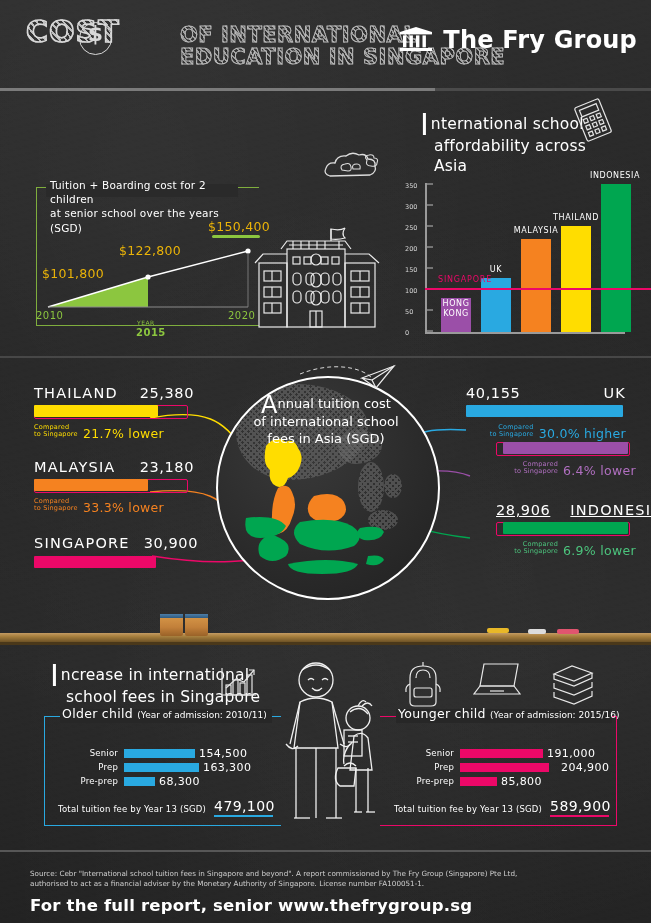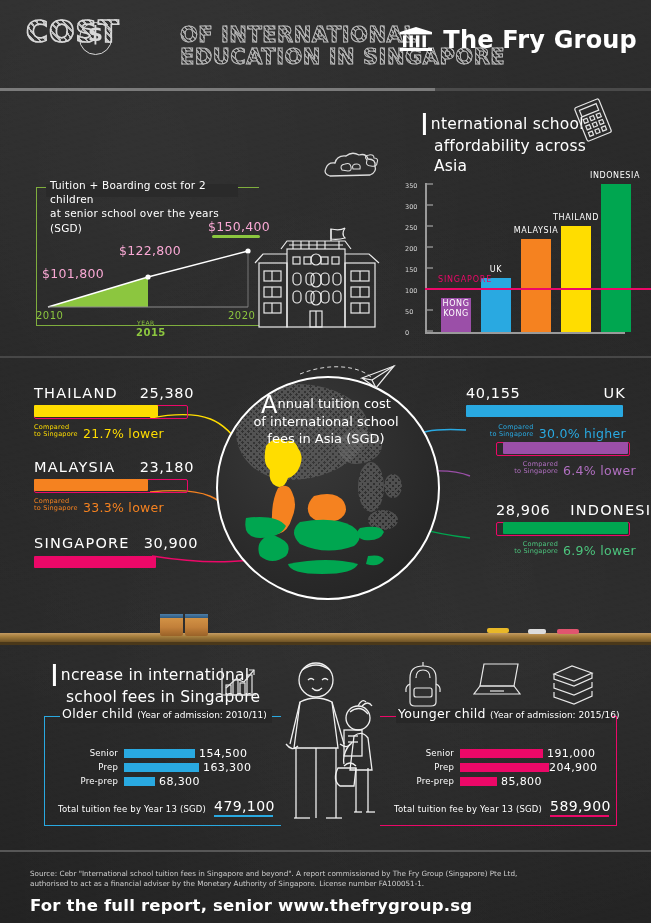--- a/index.html
+++ b/index.html
@@ -64,21 +64,21 @@
   .pct-big{font-size:22px;font-weight:600;position:relative;}
   .chalk-underline{position:absolute;left:0;right:4px;bottom:-5px;height:4px;background:#cfe000;
      border-radius:2px;opacity:.9;}
   .arrow-up{display:inline-block;color:#ffe500;font-size:24px;line-height:1;}
 
   
   .panel{position:absolute;border:1.5px solid #7fae3d;}
   .panel-title{position:absolute;font-size:10.5px;line-height:1.35;color:#fff;letter-spacing:.2px;}
 
   .axis-lbl{font-size:10px;color:#8cc63f;letter-spacing:.5px;}
-  .val-lbl{font-size:12.5px;color:#f9a8d4;letter-spacing:.3px;}
+  .val-lbl{font-size:12.5px;color:#eab308;letter-spacing:.3px;}
 
   
   .ytick{position:absolute;font-size:6.5px;color:#d6d6d6;text-align:left;width:16px;}
   .bar{position:absolute;bottom:0;}
   .barlabel{position:absolute;font-size:8px;letter-spacing:.6px;color:#fff;text-align:center;}
 
   
   .globe{position:absolute;border-radius:50%;border:2px solid #ffffff;overflow:hidden;
     background:radial-gradient(circle at 38% 30%, #3a3a3a 0%, #2a2a2a 60%, #202020 100%);}
   .continent{position:absolute;opacity:.55;border-radius:45% 55% 60% 40%/50% 45% 55% 50%;
@@ -405,21 +405,21 @@
       <div style="position:absolute;left:0;top:0;width:132px;height:12px;border:1.4px solid #ec0868;border-radius:2px;"></div>
       <div class="bar-solid" style="position:absolute;left:7px;top:0;width:125px;background:#9b4fa8;"></div>
     </div>
     <div style="margin-top:6px;color:#b06fc0;text-align:right;">
       <span class="cmp-lbl"><span>Compared</span><br><span>to Singapore</span></span>
       <span class="cmp-val">6.4% lower</span>
     </div>
   </div>
 
   <div class="abs" style="left:496px;top:142px;width:140px;">
-    <div style="display:flex;gap:20px;">
+    <div style="display:flex;gap:20px;text-decoration:underline;">
       <span class="ctry-val">28,906</span>
       <span class="ctry-name">INDONESIA</span>
     </div>
     <div style="position:relative;margin-top:4px;height:12px;">
       <div style="position:absolute;left:0;top:0;width:132px;height:12px;border:1.4px solid #ec0868;border-radius:2px;"></div>
       <div class="bar-solid" style="position:absolute;left:7px;top:0;width:125px;background:#00a650;"></div>
     </div>
     <div style="margin-top:6px;color:#4cc47d;text-align:right;">
       <span class="cmp-lbl"><span>Compared</span><br><span>to Singapore</span></span>
       <span class="cmp-val">6.9% lower</span>
@@ -563,21 +563,21 @@
 
   <div class="abs" style="left:390px;top:96px;width:240px;">
     <div style="display:flex;align-items:center;height:14px;">
       <div class="rowlbl" style="width:64px;">Senior</div>
       <div style="width:83px;height:9px;background:#ec0868;margin-left:6px;"></div>
       <div class="rowval" style="margin-left:4px;">191,000</div>
     </div>
     <div style="display:flex;align-items:center;height:14px;">
       <div class="rowlbl" style="width:64px;">Prep</div>
       <div style="width:89px;height:9px;background:#ec0868;margin-left:6px;"></div>
-      <div class="rowval" style="margin-left:0;">204,900</div>
+      <div class="rowval" style="margin-left:12px;">204,900</div>
     </div>
     <div style="display:flex;align-items:center;height:14px;">
       <div class="rowlbl" style="width:64px;">Pre-prep</div>
       <div style="width:37px;height:9px;background:#ec0868;margin-left:6px;"></div>
       <div class="rowval" style="margin-left:4px;">85,800</div>
     </div>
   </div>
 
   <div class="abs" style="left:394px;top:148px;display:flex;align-items:flex-end;gap:8px;">
     <span class="totlbl">Total tuition fee by Year 13 (SGD)</span>

